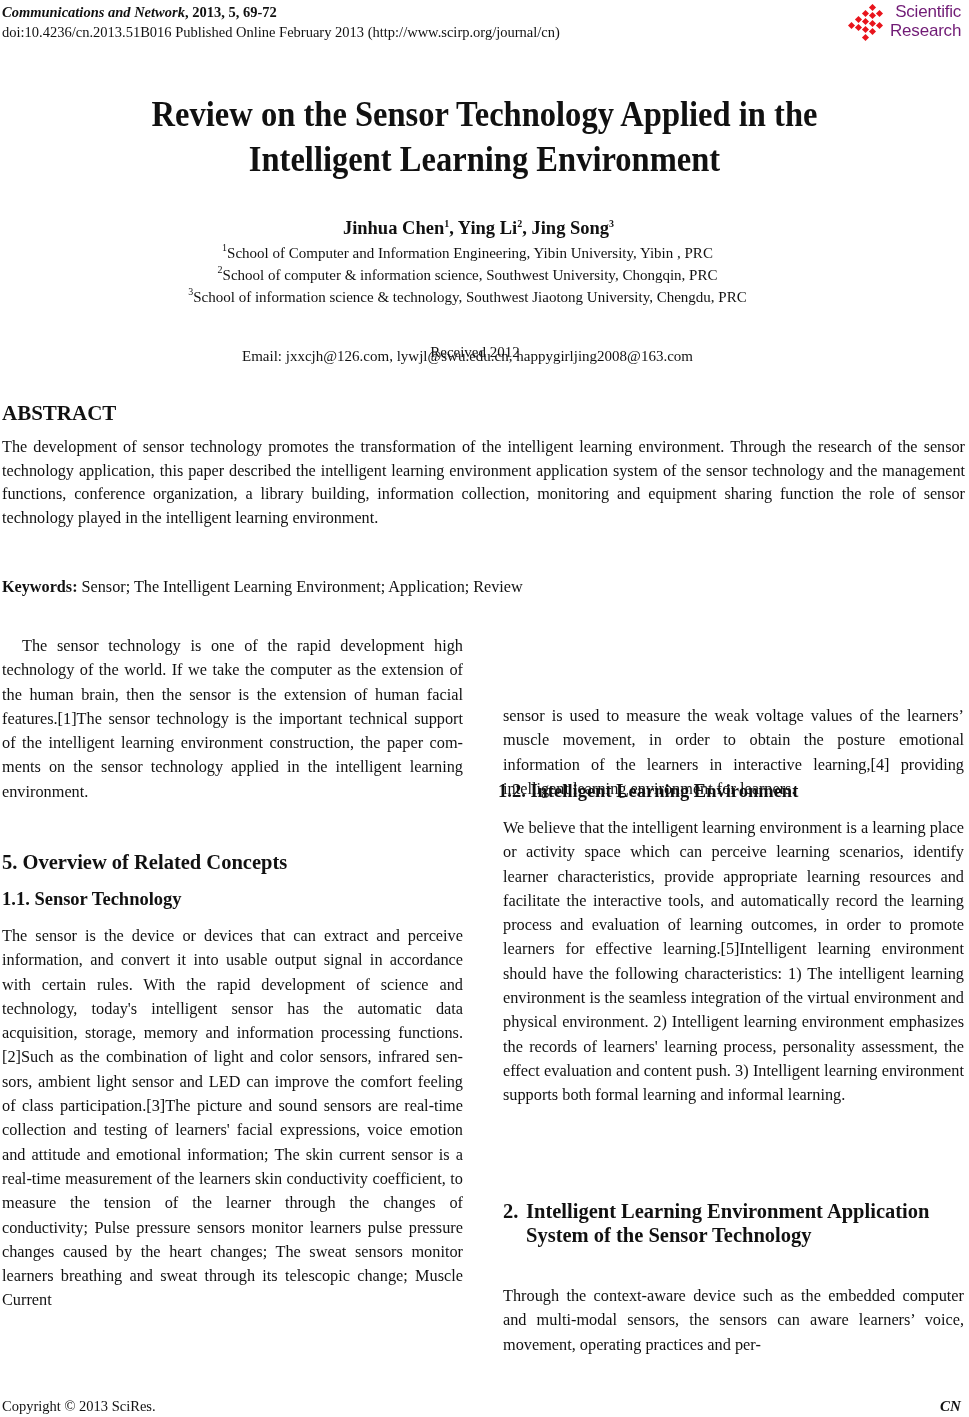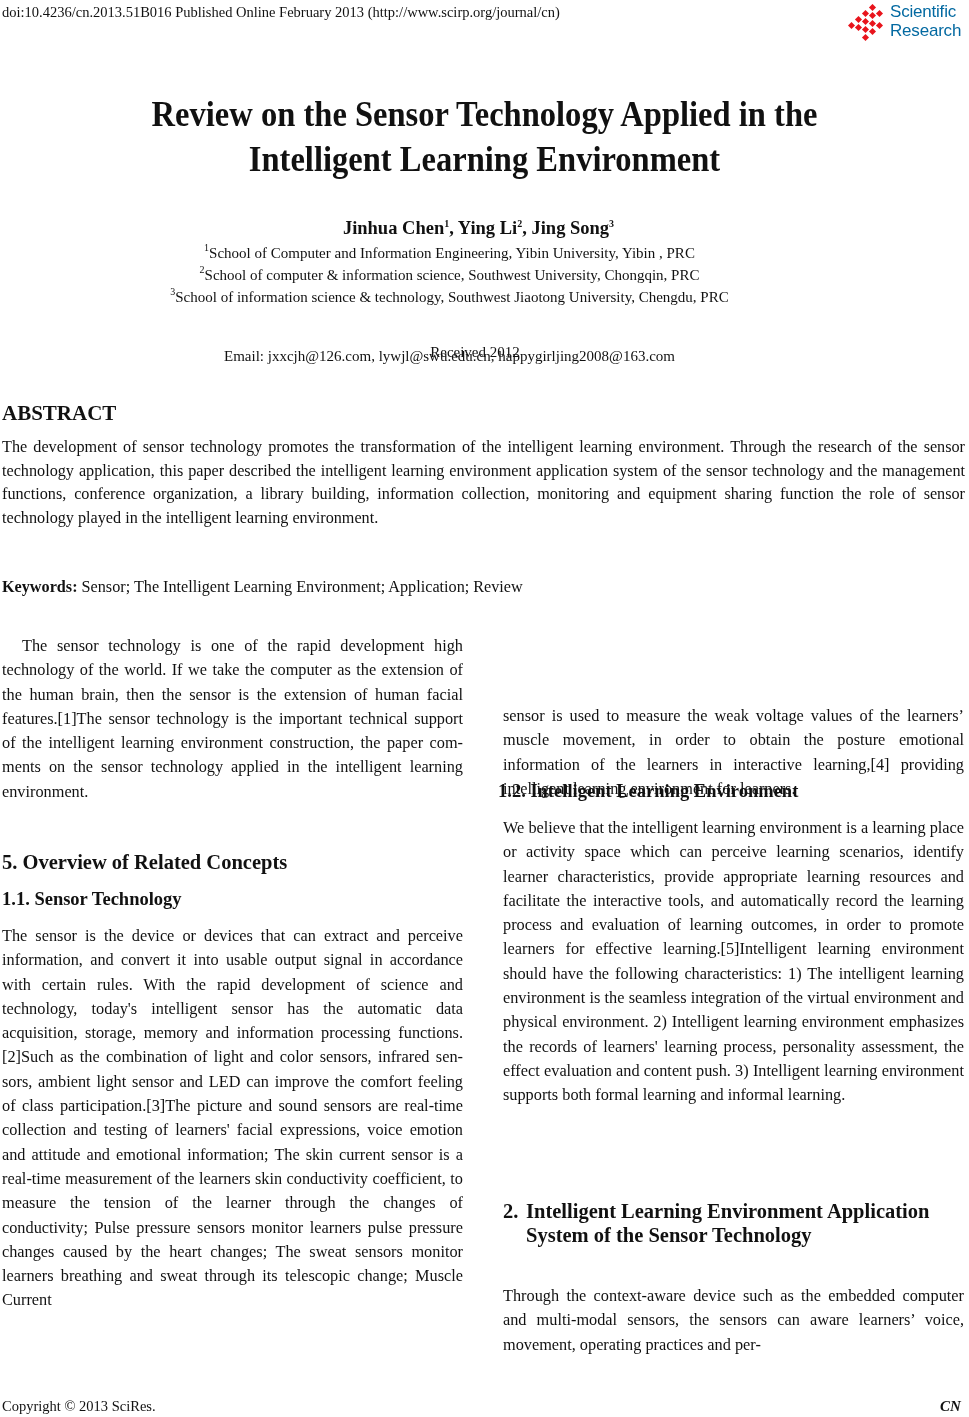--- a/index.html
+++ b/index.html
@@ -6,29 +6,29 @@
     body {
       width: 969px; height: 1417px; position: relative; overflow: hidden;
       font-family: "Liberation Serif", "DejaVu Serif", serif;
       color: #111111;
     }
     .abs { position: absolute; }
     .running-head { left: 2px; top: 2px; font-size: 14.5px; line-height: 20px; }
     .running-head .journal { font-style: italic; font-weight: bold; }
     .running-head .vol { font-weight: bold; }
     .logo { left: 848px; top: 2px; width: 120px; height: 40px; }
-    .logo-text { position: absolute; left: 42px; top: 0px; font-family: "Liberation Sans", "DejaVu Sans", sans-serif; font-size: 17px; line-height: 19px; color: #0369a1; letter-spacing: -0.2px; }
+    .logo-text { position: absolute; left: 42px; top: 0px; font-family: "Liberation Sans", "DejaVu Sans", sans-serif; font-size: 17px; line-height: 19px; color: #701a75; letter-spacing: -0.2px; text-align: right; }
     .title {
       left: 0; top: 92px; width: 969px; text-align: center;
       font-weight: bold; font-size: 35px; line-height: 45px;
       transform: scaleX(0.93); transform-origin: center;
     }
     .authors { left: 0; top: 212px; width: 957px; text-align: center; font-weight: bold; font-size: 18.5px; line-height: 24px; }
     .authors sup, .aff sup { font-size: 10px; vertical-align: 7px; }
-    .aff { left: 0; width: 899px; text-align: center; font-size: 15px; line-height: 21px; }
+    .aff { left: 0; width: 899px; text-align: center; font-size: 15px; line-height: 21px; padding-left: 18px; }
     .received { left: 0; top: 342px; width: 950px; text-align: center; font-size: 15px; line-height: 20px; }
     .abs-head { left: 2px; top: 400px; font-weight: bold; font-size: 21px; line-height: 26px; }
     .abstract-body {
       left: 2px; top: 436px; width: 963px; text-align: justify;
       font-size: 16.2px; line-height: 23.5px;
     }
     .keywords { left: 2px; top: 576px; font-size: 16.2px; line-height: 22px; }
     .keywords b { font-weight: bold; }
     .col { position: absolute; width: 461px; text-align: justify; font-size: 16.3px; line-height: 24.3px; hyphens: manual; }
     .col p { margin: 0; }
@@ -40,20 +40,21 @@
     .h1-multi .num { position: absolute; left: 0; top: 0; }
     .h1-multi .txt { display: block; padding-left: 23px; }
     .footer-left { left: 2px; top: 1397px; font-size: 14.5px; line-height: 18px; }
     .footer-right { left: 940px; top: 1397px; font-size: 15px; line-height: 18px; font-style: italic; font-weight: bold; }
     .indent { text-indent: 20px; }
   </style>
 </head>
 <body>
 
 <div class="abs running-head">
+  <div><span class="journal">Communications and Network</span><span class="vol">, 2013, 5, 69-72</span></div>
   <div>doi:10.4236/cn.2013.51B016 Published Online February 2013 (http://www.scirp.org/journal/cn)</div>
 </div>
 
 <div class="abs logo">
   <svg width="40" height="38" viewBox="0 0 40 38" style="position:absolute;left:0;top:2px;">
     <g fill="#e8141c">
       <rect x="22" y="1" width="5" height="5" transform="rotate(45 24.5 3.5)"></rect>
       <rect x="15" y="7" width="5" height="5" transform="rotate(45 17.5 9.5)"></rect>
       <rect x="22" y="9" width="5" height="5" transform="rotate(45 24.5 11.5)"></rect>
       <rect x="29" y="7" width="5" height="5" transform="rotate(45 31.5 9.5)"></rect>

